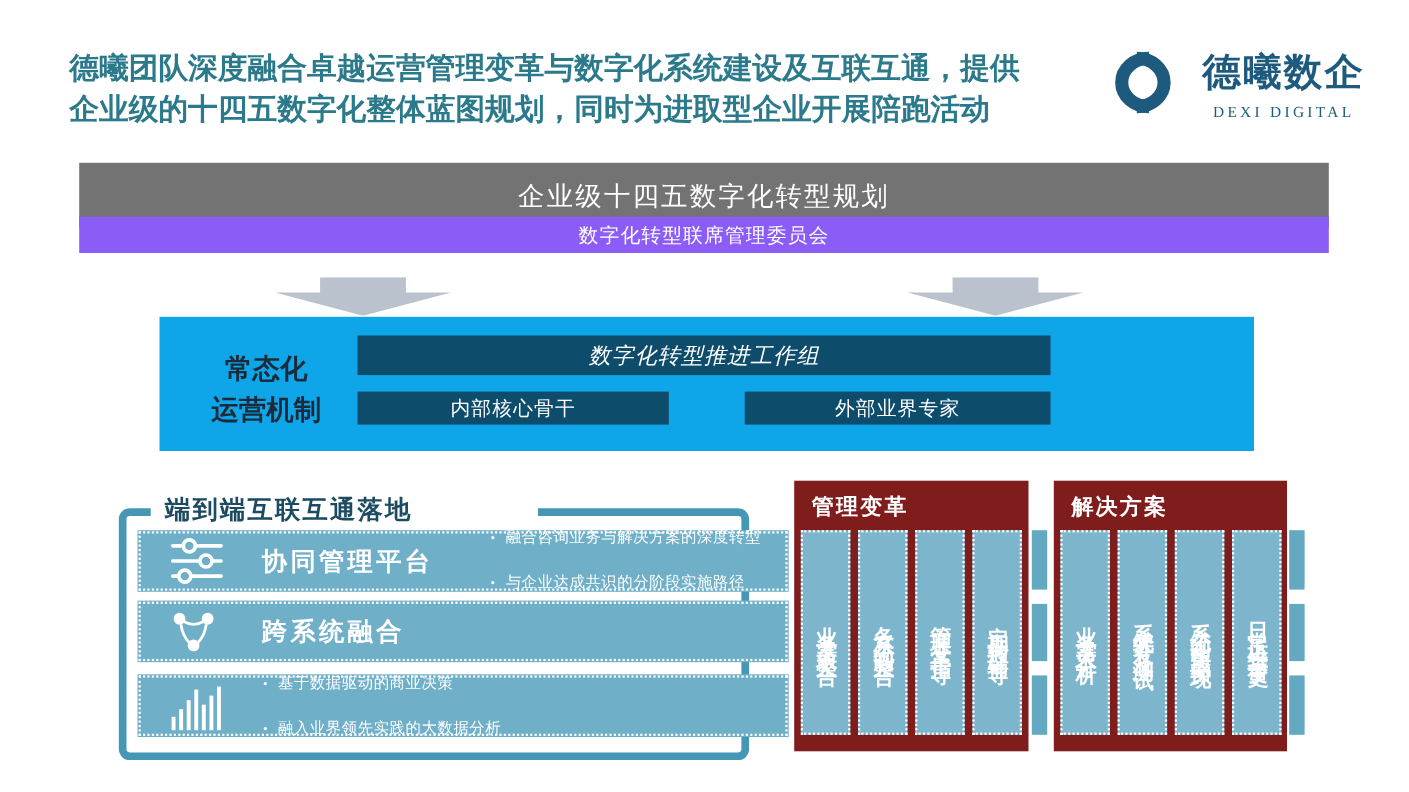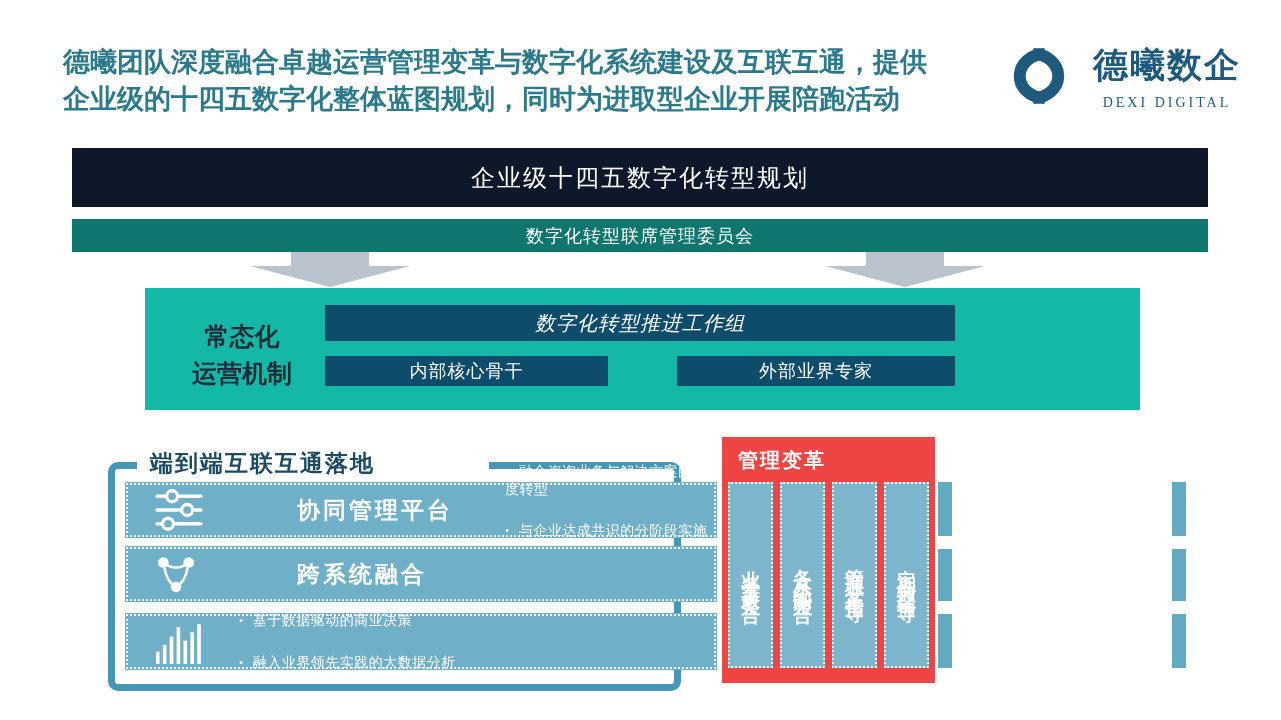--- a/index.html
+++ b/index.html
@@ -10,58 +10,58 @@
   .tagline { position:absolute; left:63px; top:44px; width:930px;
              font-family:"Liberation Serif", serif; font-weight:bold;
              font-size:27px; line-height:37px; color:#2b7a8c; }
   .logo { position:absolute; right:40px; top:42px; display:flex; align-items:flex-end; gap:10px; }
   .logo-text { display:flex; flex-direction:column; align-items:center; }
   .logo-cn { font-size:35px; font-weight:bold; color:#1d5a7e; letter-spacing:2px; }
   .logo-en { font-family:"Liberation Serif", serif; font-size:14px; color:#1d5a7e; letter-spacing:3px; margin-top:6px; }
 
   
   .banner1 { position:absolute; left:72px; top:148px; width:1136px; height:59px;
-             background:#0f172a; color:#ffffff; font-family:"Liberation Serif", serif;
+             background:#737373; color:#ffffff; font-family:"Liberation Serif", serif;
              font-size:24px; display:flex; align-items:center; justify-content:center; letter-spacing:2px; }
-  .banner2 { position:absolute; left:72px; top:219px; width:1136px; height:33px;
-             background:#0f766e; color:#ffffff; font-family:"Liberation Serif", serif;
+  .banner2 { position:absolute; left:72px; top:197px; width:1136px; height:33px;
+             background:#8b5cf6; color:#ffffff; font-family:"Liberation Serif", serif;
              font-size:18px; display:flex; align-items:center; justify-content:center; letter-spacing:1px; }
 
   .down-arrow { position:absolute; top:252px; width:160px; height:35px; }
 
   
-  .gov-box { position:absolute; left:145px; top:288px; width:995px; height:122px; background:#14b8a6; }
+  .gov-box { position:absolute; left:145px; top:288px; width:995px; height:122px; background:#0ea5e9; }
   .gov-label { position:absolute; width:170px; text-align:center; font-size:25px; font-weight:bold;
                color:#1c2b3a; line-height:37px; top:30px; font-family:"Liberation Serif", serif; }
   .gov-label.left { left:12px; }
   .gov-label.right { left:818px; }
   .navy-bar { position:absolute; background:#0e4c6c; color:#ffffff; font-family:"Liberation Serif", serif;
               display:flex; align-items:center; justify-content:center; letter-spacing:1px; }
   .bar-main { left:180px; top:17px; width:630px; height:36px; font-size:20px;font-style:italic; }
   .bar-sub1 { left:180px; top:68px; width:283px; height:30px; font-size:18px; }
   .bar-sub2 { left:532px; top:68px; width:278px; height:30px; font-size:18px; }
 
   
   .exec-border { position:absolute; left:108px; top:462px; width:573px; height:229px;
                  border:7px solid #4597b5; border-radius:10px; }
   .exec-title-mask { position:absolute; left:137px; top:458px; width:352px; height:16px; background:#ffffff; }
   .exec-title { position:absolute; left:150px; top:448px; font-size:23px; font-weight:bold;
                 color:#1b4a61; letter-spacing:2px; font-family:"Liberation Serif", serif; }
   .exec-row { position:absolute; left:125px; width:592px; background:#6fafc8;
               outline:2px dotted #ffffff; outline-offset:-3px;
               display:flex; align-items:center; color:#ffffff; }
   .row-icon { margin-left:28px; width:56px; flex:0 0 56px; display:flex; align-items:center; }
-  .row-title { margin-left:88px; width:178px; flex:0 0 178px; font-size:23px; font-weight:bold;
+  .row-title { margin-left:29px; width:178px; flex:0 0 178px; font-size:23px; font-weight:bold;
                letter-spacing:3px; font-family:"Liberation Serif", serif; }
   .row-bullets { margin-left:30px; display:flex; flex-direction:column; gap:24px; }
   .bullet { font-size:14px; line-height:17px; letter-spacing:0.5px; font-family:"Liberation Serif", serif; }
   .bullet::before { content:"•"; margin-right:9px; font-size:12px; }
 
   
-  .panel { position:absolute; top:437px; height:246px; background:#ef4444; }
+  .panel { position:absolute; top:437px; height:246px; background:#7f1d1d; }
   .panel-title { position:absolute; left:16px; top:10px; color:#ffffff; font-size:20px;
                  font-weight:bold; letter-spacing:2px; font-family:"Liberation Serif", serif; }
   .vcols { position:absolute; top:45px; left:6px; display:flex; gap:7px; }
   .vcol { width:45px; height:186px; background:#7db6cc; border:2px dotted #ffffff;
           display:flex; align-items:center; justify-content:center; }
   .vcol span { writing-mode:vertical-lr; text-orientation:upright; color:#ffffff;
                font-size:19px; font-weight:bold; letter-spacing:7px; font-family:"Liberation Serif", serif; }
   .strip { position:absolute; top:482px; width:14px; display:flex; flex-direction:column; gap:13px; }
   .strip div { width:14px; background:#63a9c2; }
   .strip .s1 { height:54px; } .strip .s2 { height:52px; } .strip .s3 { height:54px; }
@@ -186,20 +186,37 @@
         </div>
     </div>
   </div>
 
   <div class="strip" style="left:938px;">
     <div class="s1"></div>
       <div class="s2"></div>
       <div class="s3"></div>
   </div>
 
+  <div class="panel" style="left:958px; width:212px;">
+    <div class="panel-title">解决方案</div>
+    <div class="vcols">
+      <div class="vcol">
+          <span>业务需求分析</span>
+        </div>
+      <div class="vcol">
+          <span>系统开发及测试</span>
+        </div>
+      <div class="vcol">
+          <span>系统间集成实现</span>
+        </div>
+      <div class="vcol">
+          <span>日常运维与变更</span>
+        </div>
+    </div>
+  </div>
 
   <div class="strip" style="left:1172px;">
     <div class="s1"></div>
       <div class="s2"></div>
       <div class="s3"></div>
   </div>
 
 </div>
 
 </body></html>

